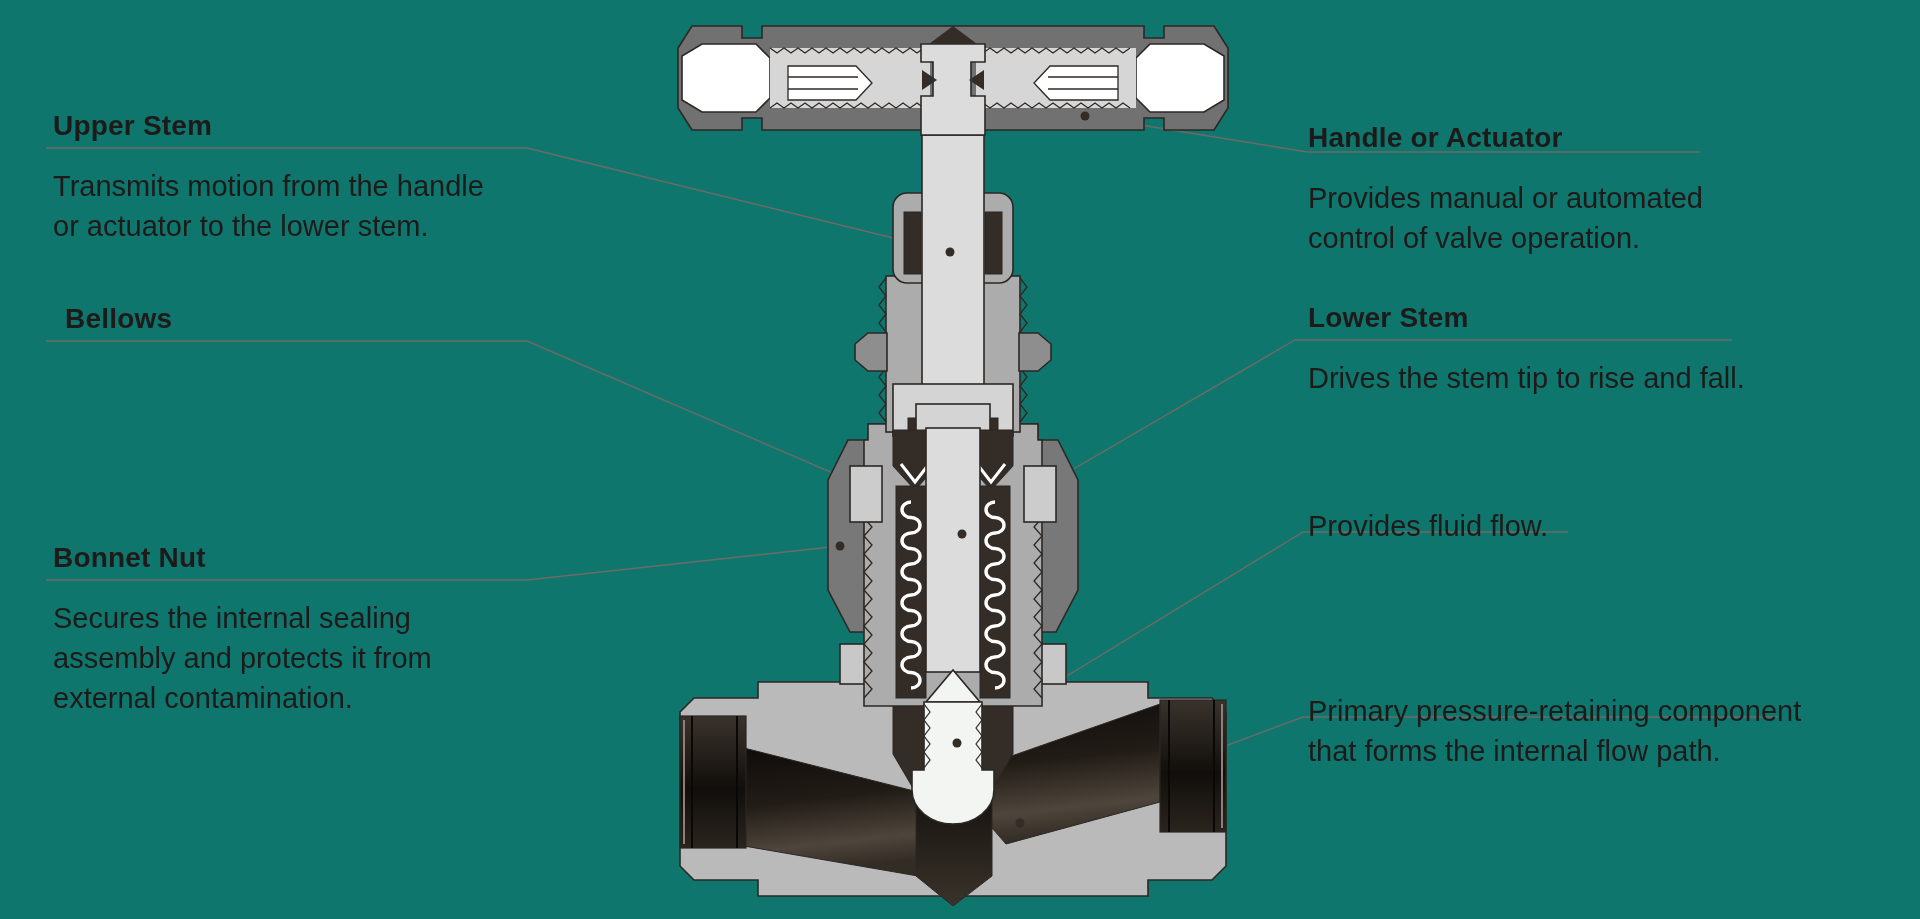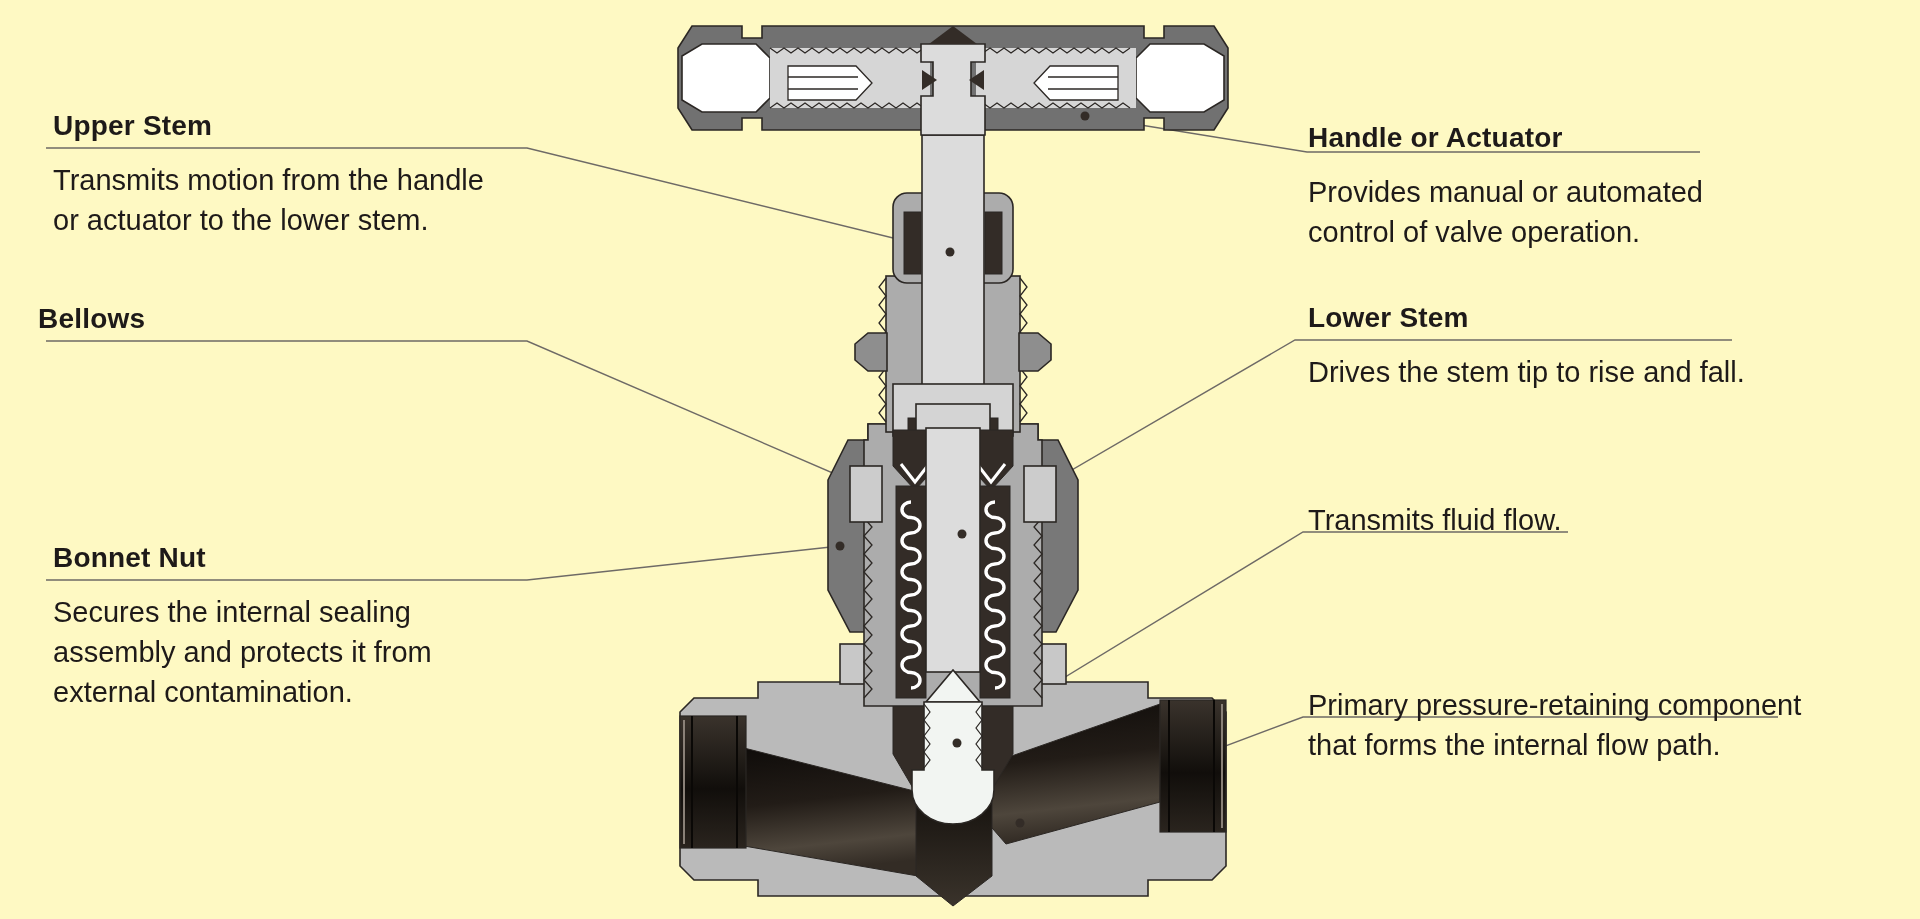--- a/index.html
+++ b/index.html
@@ -1,21 +1,21 @@
 <!DOCTYPE html>
 <html><head>
 <meta charset="utf-8">
 <style>
   html,body{margin:0;padding:0;background:#fff;}
-  #stage{position:relative;width:1920px;height:919px;background:#fef9c3;overflow:hidden;
+  #stage{position:relative;width:1920px;height:919px;background:#0f766e;overflow:hidden;
          font-family:"Liberation Sans","DejaVu Sans",sans-serif;color:#1E1A19;}
   #art{position:absolute;left:0;top:0;}
   .label{position:absolute;}
   .label h3{margin:0;font-size:28px;font-weight:700;line-height:44px;letter-spacing:.2px;}
-  .label p{margin:12px 0 0 0;font-size:29px;font-weight:400;line-height:40px;white-space:pre-line;}
+  .label p{margin:18px 0 0 0;font-size:29px;font-weight:400;line-height:40px;white-space:pre-line;}
   .label.right{width:560px;}
   .label.left{width:520px;}
 </style>
 </head>
 <body>
 
 <div id="stage">
 
 <svg id="art" width="1920" height="919" viewBox="0 0 1920 919">
   <defs>
@@ -154,38 +154,38 @@
     <circle cx="957" cy="743" r="4.5"></circle>
     <circle cx="1020" cy="823" r="4.5"></circle>
   </g>
 </svg>
 
   <div class="label left" style="left:53px;top:104px">
     <h3>Upper Stem</h3>
     <p>Transmits motion from the handle
 or actuator to the lower stem.</p>
   </div>
-  <div class="label left" style="left:38px;top:297px">
+  <div class="label left" style="left:65px;top:297px">
     <h3>Bellows</h3>
   </div>
   <div class="label left" style="left:53px;top:536px">
     <h3>Bonnet Nut</h3>
     <p>Secures the internal sealing
 assembly and protects it from
 external contamination.</p>
   </div>
   <div class="label right" style="left:1308px;top:116px">
     <h3>Handle or Actuator</h3>
     <p>Provides manual or automated
 control of valve operation.</p>
   </div>
   <div class="label right" style="left:1308px;top:296px">
     <h3>Lower Stem</h3>
     <p>Drives the stem tip to rise and fall.</p>
   </div>
   <div class="label right" style="left:1308px;top:488px">
-    <p>Transmits fluid flow.</p>
+    <p>Provides fluid flow.</p>
   </div>
   <div class="label right" style="left:1308px;top:673px">
     <p>Primary pressure-retaining component
 that forms the internal flow path.</p>
   </div>
 </div>
 
 </body></html>

